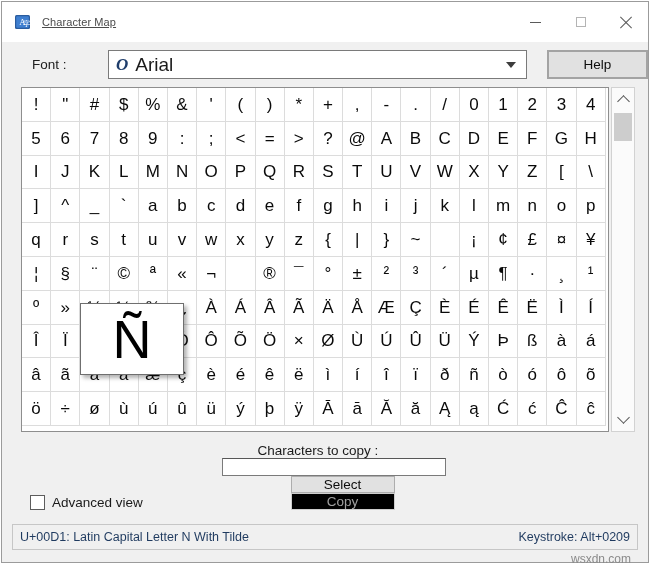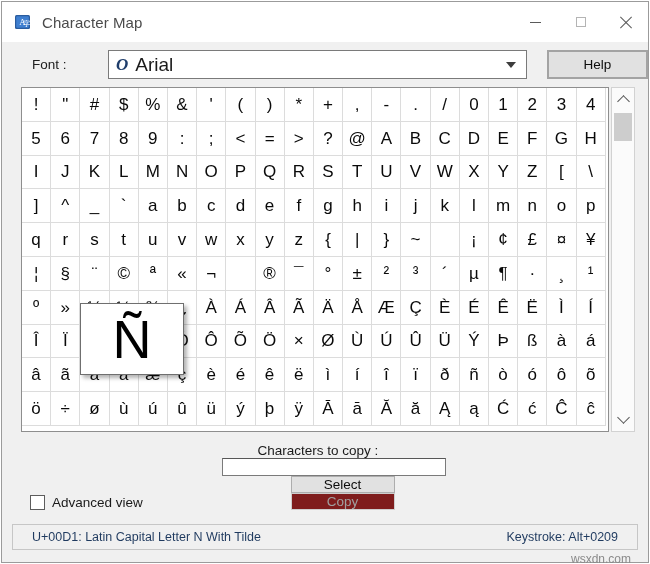--- a/index.html
+++ b/index.html
@@ -38,24 +38,25 @@
   }
   .title-icon {
     width: 20px;
     height: 20px;
     margin-left: 11px;
     margin-right: 9px;
     flex: 0 0 auto;
     position: relative;
   }
   .title-text {
-    font-size: 15px;
+    font-size: 11px;
     color: #4b4b4b;
     letter-spacing: 0.1px;
     font-family: "Liberation Sans", sans-serif;
+    text-decoration: underline;
   }
   .winbtns {
     position: absolute;
     right: 0;
     top: 0;
     height: 40px;
     display: flex;
   }
   .winbtn {
     width: 45px;
@@ -311,21 +312,21 @@
     cursor: default;
     font-family: "Liberation Sans", sans-serif;
   }
   .select-btn {
     margin-left: 18px;
     background: #e1e1e1;
     color: #0d0d0d;
   }
   .copy-btn {
     margin-left: 18px;
-    background: #7f1d1d;
+    background: #000000;
     border-color: #cecece;
     color: #a0a0a0;
   }
 
   
   .advrow {
     height: 28px;
     min-height: 28px;
     display: flex;
     align-items: center;
@@ -351,21 +352,21 @@
   
   .statusbar {
     margin: 8px 10px 0 10px;
     height: 26px;
     background: #f0f0f0;
     border: 1px solid #c6c6c6;
     box-sizing: border-box;
     display: flex;
     align-items: center;
     justify-content: space-between;
-    padding: 0 19px;
+    padding: 0 7px;
     position: relative;
   }
   .status-left, .status-right {
     font-size: 12.5px;
     color: #1f3a5f;
     font-family: "Liberation Sans", sans-serif;
   }
   .watermark {
     position: absolute;
     right: 6px;

